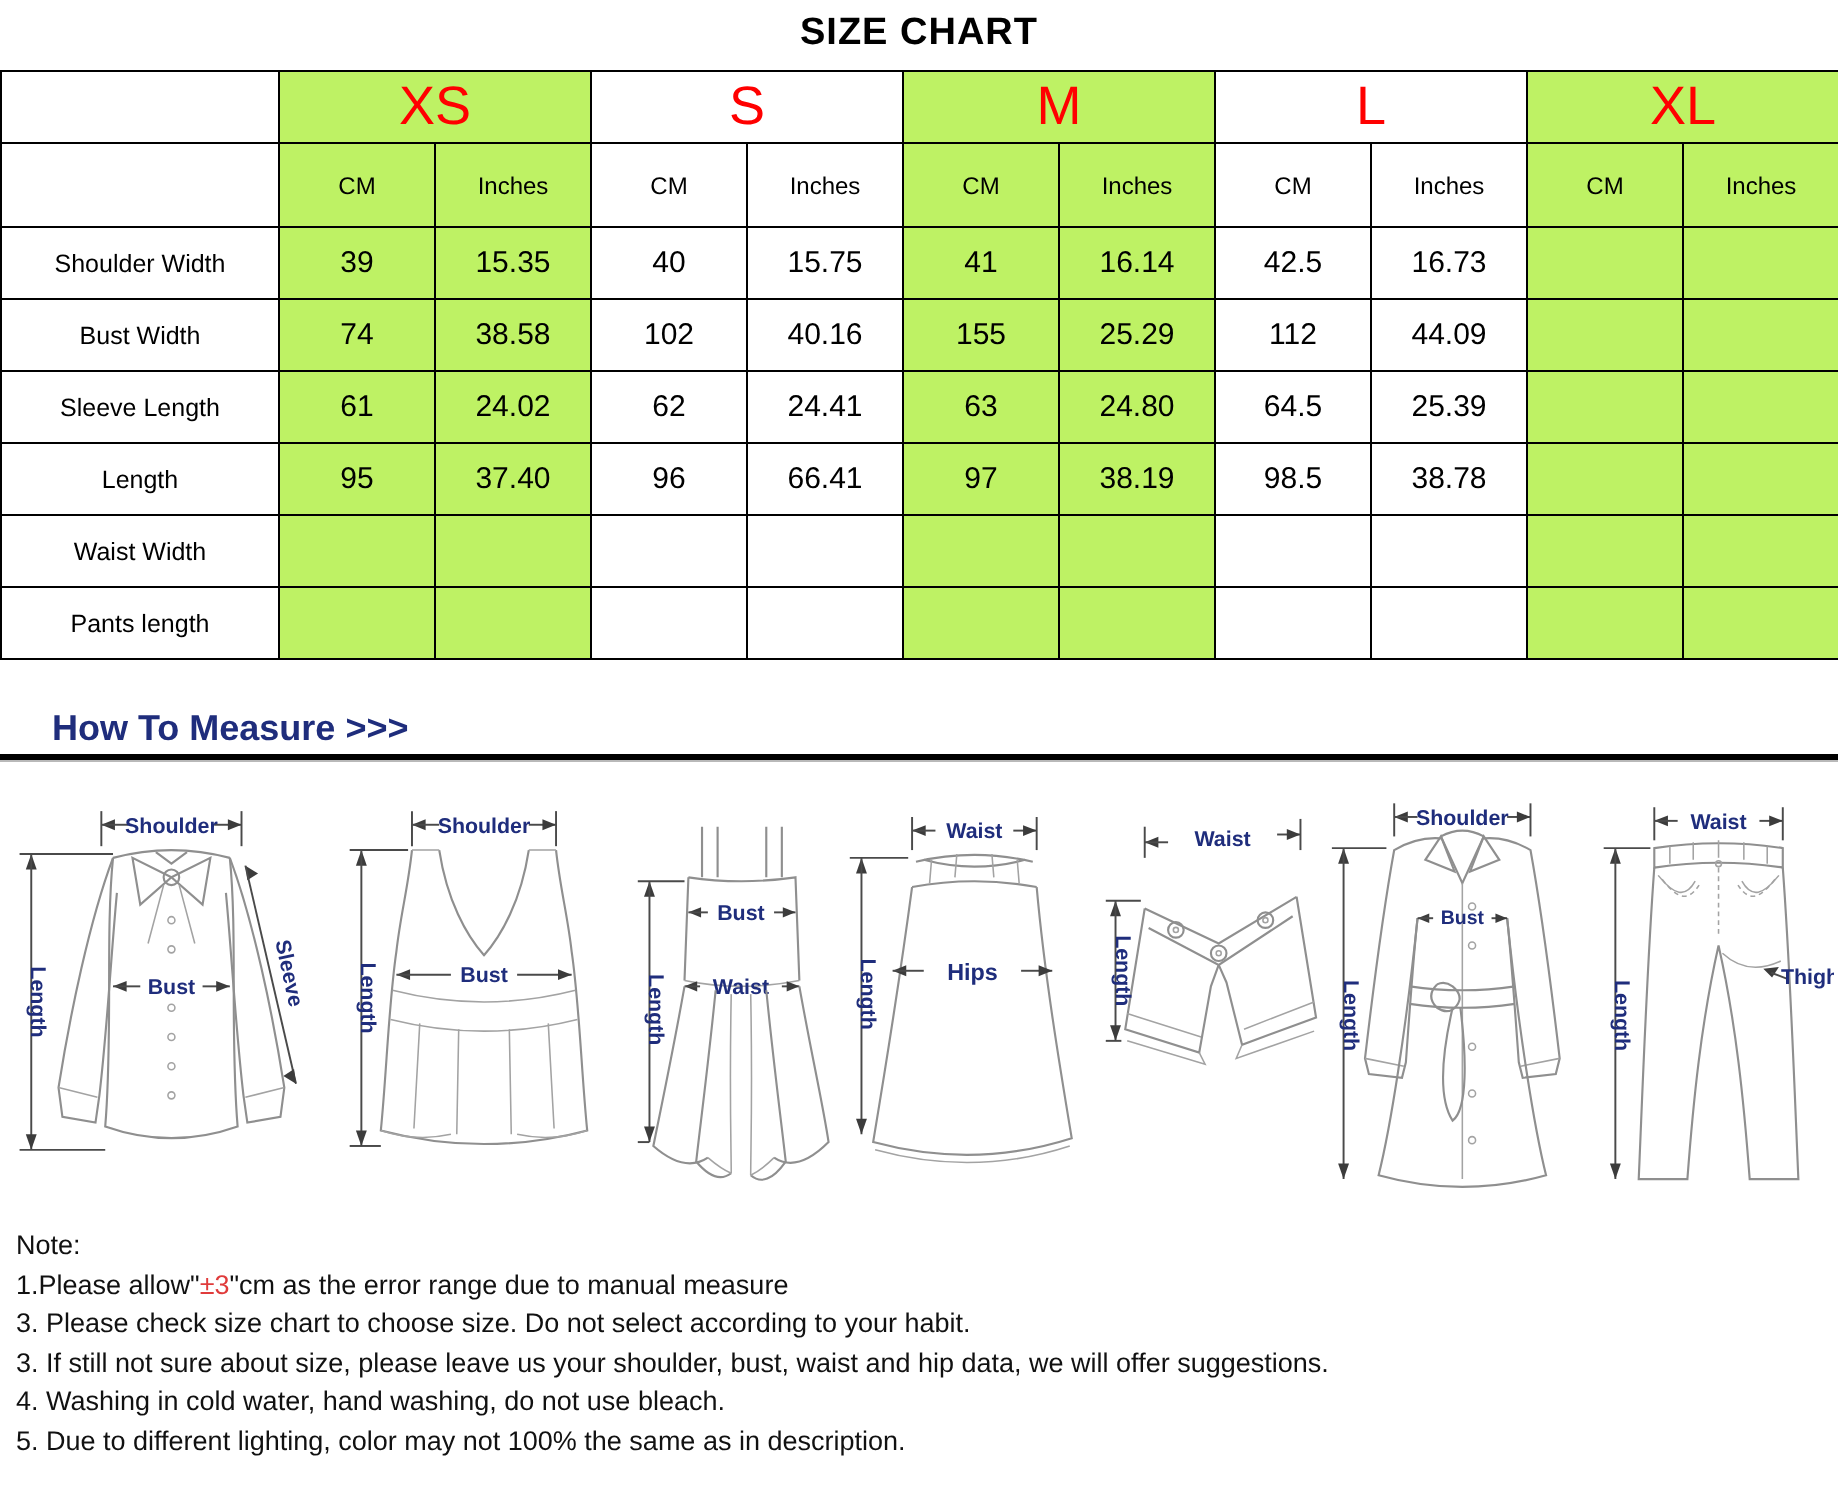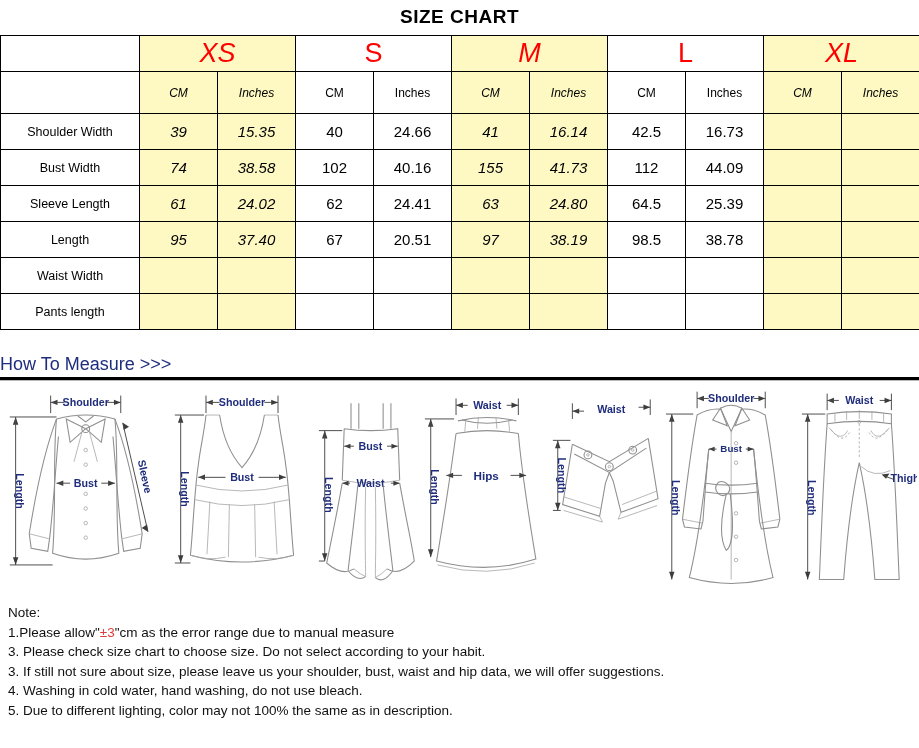--- a/index.html
+++ b/index.html
@@ -31,42 +31,42 @@
     border: 1px solid #000;
     text-align: center;
     vertical-align: middle;
     font-weight: normal;
     overflow: hidden;
     white-space: nowrap;
   }
   tr.size-row { height: 36px; }
   tr.unit-row { height: 42px; }
   tr.data-row { height: 36px; }
-  td.shaded { background: #fef9c3; font-style: italic; }
+  td.shaded { background: #bef264; }
   .size-cell { font-size: 27px; color: #ff0000; font-weight: normal; }
   .unit-cell { font-size: 12px; font-weight: bold; }
   .rowlabel-cell { font-size: 12.5px; }
   .value-cell { font-size: 15px; }
   
   .measure-heading {
     margin-top: 24px;
-    padding-left: 0;
+    padding-left: 26px;
     font-size: 18px;
-    font-weight: normal;
+    font-weight: bold;
     color: #1f2d7c;
     line-height: 20px;
   }
   .measure-divider {
     margin-top: 3px;
     height: 4px;
     border-top: 3px solid #000;
     border-bottom: 1px solid #b9b9b9;
   }
   .illustrations {
-    margin-top: 6px;
+    margin-top: 16px;
     width: 919px;
     height: 208px;
     display: flex;
     justify-content: space-between;
     align-items: flex-start;
     padding: 0 2px;
   }
   .illustrations svg { display: block; height: 205px; }
   .gline   { stroke: #8f8f8f; stroke-width: 1.1; fill: none; }
   .gline2  { stroke: #a3a3a3; stroke-width: 0.8; fill: none; }
@@ -123,36 +123,36 @@
     <td class="unit-cell">CM</td>
     <td class="unit-cell">Inches</td>
     <td class="unit-cell shaded">CM</td>
     <td class="unit-cell shaded">Inches</td>
   </tr>
   <tr class="data-row">
     <td class="rowlabel-cell">Shoulder Width</td>
     <td class="value-cell shaded">39</td>
     <td class="value-cell shaded">15.35</td>
     <td class="value-cell">40</td>
-    <td class="value-cell">24.66</td>
+    <td class="value-cell">15.75</td>
     <td class="value-cell shaded">41</td>
     <td class="value-cell shaded">16.14</td>
     <td class="value-cell">42.5</td>
     <td class="value-cell">16.73</td>
     <td class="value-cell shaded"></td>
     <td class="value-cell shaded"></td>
   </tr>
   <tr class="data-row">
     <td class="rowlabel-cell">Bust Width</td>
     <td class="value-cell shaded">74</td>
     <td class="value-cell shaded">38.58</td>
     <td class="value-cell">102</td>
     <td class="value-cell">40.16</td>
     <td class="value-cell shaded">155</td>
-    <td class="value-cell shaded">41.73</td>
+    <td class="value-cell shaded">25.29</td>
     <td class="value-cell">112</td>
     <td class="value-cell">44.09</td>
     <td class="value-cell shaded"></td>
     <td class="value-cell shaded"></td>
   </tr>
   <tr class="data-row">
     <td class="rowlabel-cell">Sleeve Length</td>
     <td class="value-cell shaded">61</td>
     <td class="value-cell shaded">24.02</td>
     <td class="value-cell">62</td>
@@ -161,22 +161,22 @@
     <td class="value-cell shaded">24.80</td>
     <td class="value-cell">64.5</td>
     <td class="value-cell">25.39</td>
     <td class="value-cell shaded"></td>
     <td class="value-cell shaded"></td>
   </tr>
   <tr class="data-row">
     <td class="rowlabel-cell">Length</td>
     <td class="value-cell shaded">95</td>
     <td class="value-cell shaded">37.40</td>
-    <td class="value-cell">67</td>
-    <td class="value-cell">20.51</td>
+    <td class="value-cell">96</td>
+    <td class="value-cell">66.41</td>
     <td class="value-cell shaded">97</td>
     <td class="value-cell shaded">38.19</td>
     <td class="value-cell">98.5</td>
     <td class="value-cell">38.78</td>
     <td class="value-cell shaded"></td>
     <td class="value-cell shaded"></td>
   </tr>
   <tr class="data-row">
     <td class="rowlabel-cell">Waist Width</td>
     <td class="value-cell shaded"></td>

